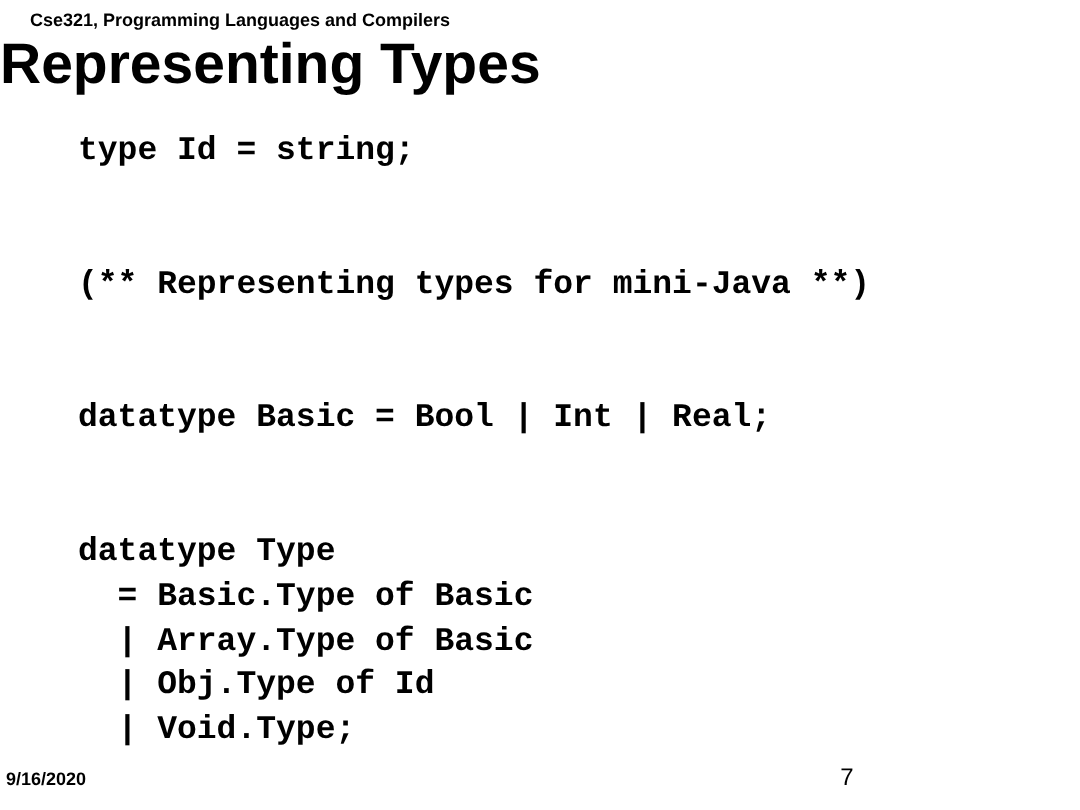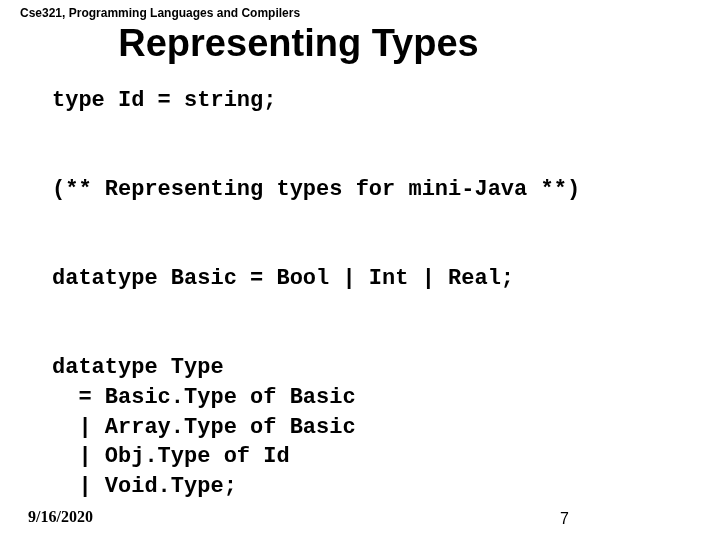--- a/index.html
+++ b/index.html
@@ -23,43 +23,42 @@
     top: 6px;
     left: 20px;
     font-size: 12px;
     font-weight: bold;
   }
   .title {
     position: absolute;
     top: 22px;
     left: 0;
     width: 100%;
-    text-align: center;
+    text-align: left;
     font-size: 38px;
     font-weight: bold;
   }
   .body {
     position: absolute;
     top: 86px;
     left: 32px;
     right: 32px;
     font-family: "Courier New", Courier, monospace;
     font-size: 22px;
     font-weight: bold;
     line-height: 1.35;
     white-space: pre;
     margin-left: 20px;
   }
   .footer-date {
     position: absolute;
     bottom: 14px;
-    left: 28px;
-    font-size: 16px;
+    left: 4px;
+    font-size: 12px;
     font-weight: bold;
-    font-family: Liberation Serif, serif;
   }
   .footer-page {
     position: absolute;
     bottom: 12px;
     right: 28px;
     font-size: 16px;
   }
 </style>
 </head>
 <body>

